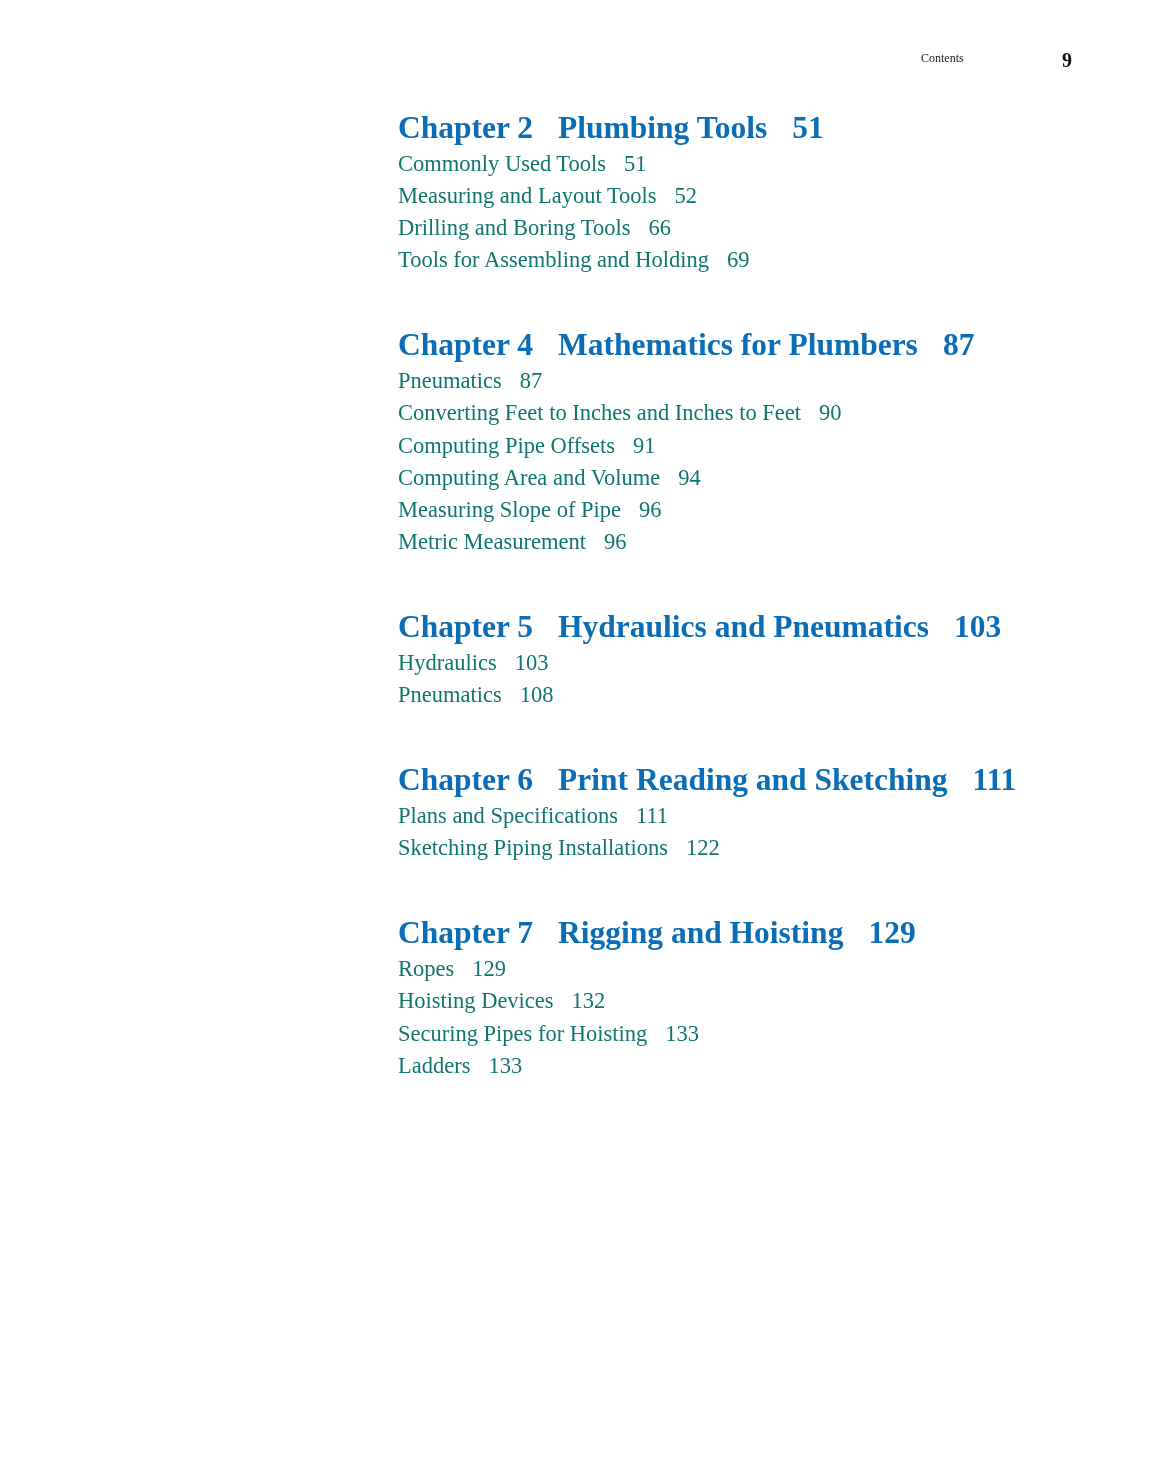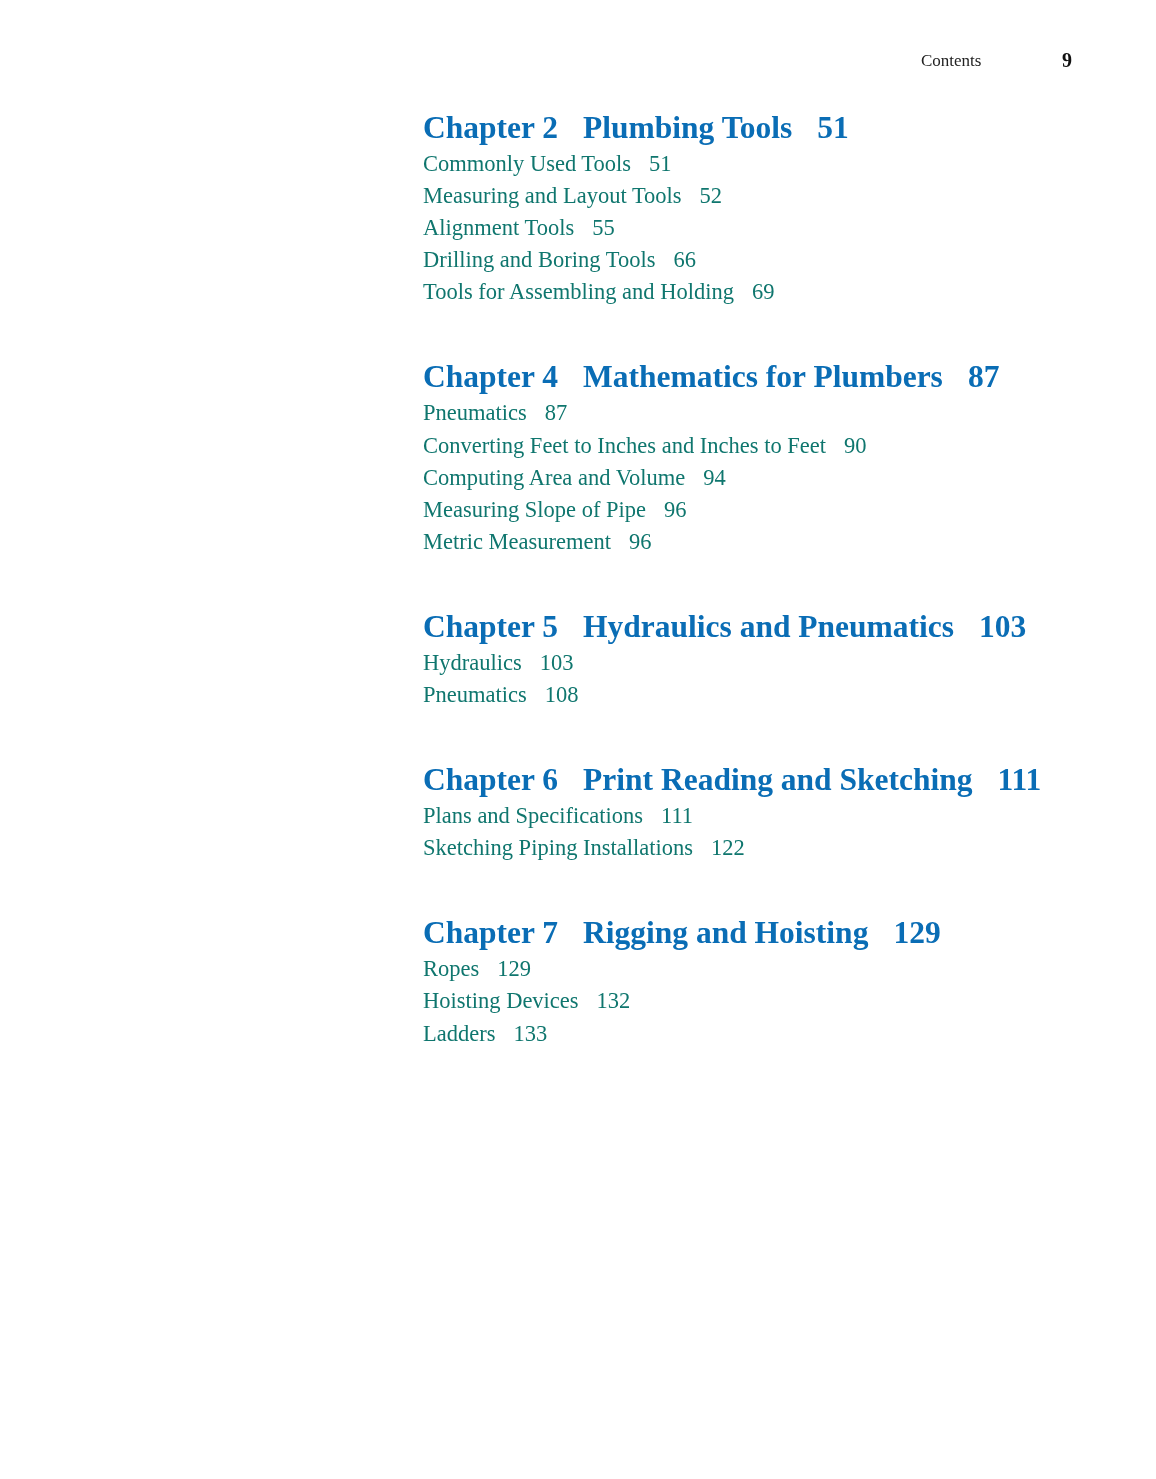--- a/index.html
+++ b/index.html
@@ -20,35 +20,35 @@
       top: 50px;
       left: 0;
       width: 1156px;
       height: 24px;
     }
     .running-head .section {
       position: absolute;
       left: 921px;
       top: 1px;
       font-family: "Liberation Serif", serif;
-      font-size: 17px;
+      font-size: 12px;
       color: #222;
     }
     .running-head .folio {
       position: absolute;
       left: 1062px;
       top: -1px;
       font-family: "Liberation Serif", serif;
       font-weight: bold;
       font-size: 20px;
       color: #111;
     }
     .toc {
       position: absolute;
-      left: 423px;
+      left: 398px;
       top: 108px;
       width: 700px;
     }
     .chapter {
       margin-bottom: 49px;
     }
     .chapter-heading {
       font-family: "Liberation Serif", serif;
       font-weight: bold;
       font-size: 31.5px;
@@ -82,32 +82,32 @@
 </div>
 
 <div class="toc">
 
   <div class="chapter">
     <div class="chapter-heading">
       <span>Chapter 2</span><span class="gap"></span><span>Plumbing Tools</span><span class="gap"></span><span>51</span>
     </div>
     <div class="entry"><span>Commonly Used Tools</span><span class="gap"></span><span>51</span></div>
     <div class="entry"><span>Measuring and Layout Tools</span><span class="gap"></span><span>52</span></div>
-    <div class="entry"><span>Alignment Tools</span><span class="gap"></span><span>55</span></div>
     <div class="entry"><span>Drilling and Boring Tools</span><span class="gap"></span><span>66</span></div>
     <div class="entry"><span>Tools for Assembling and Holding</span><span class="gap"></span><span>69</span></div>
   </div>
 
 
   <div class="chapter">
     <div class="chapter-heading">
       <span>Chapter 4</span><span class="gap"></span><span>Mathematics for Plumbers</span><span class="gap"></span><span>87</span>
     </div>
     <div class="entry"><span>Pneumatics</span><span class="gap"></span><span>87</span></div>
     <div class="entry"><span>Converting Feet to Inches and Inches to Feet</span><span class="gap"></span><span>90</span></div>
+    <div class="entry"><span>Computing Pipe Offsets</span><span class="gap"></span><span>91</span></div>
     <div class="entry"><span>Computing Area and Volume</span><span class="gap"></span><span>94</span></div>
     <div class="entry"><span>Measuring Slope of Pipe</span><span class="gap"></span><span>96</span></div>
     <div class="entry"><span>Metric Measurement</span><span class="gap"></span><span>96</span></div>
   </div>
 
   <div class="chapter">
     <div class="chapter-heading">
       <span>Chapter 5</span><span class="gap"></span><span>Hydraulics and Pneumatics</span><span class="gap"></span><span>103</span>
     </div>
     <div class="entry"><span>Hydraulics</span><span class="gap"></span><span>103</span></div>
@@ -121,16 +121,17 @@
     <div class="entry"><span>Plans and Specifications</span><span class="gap"></span><span>111</span></div>
     <div class="entry"><span>Sketching Piping Installations</span><span class="gap"></span><span>122</span></div>
   </div>
 
   <div class="chapter">
     <div class="chapter-heading">
       <span>Chapter 7</span><span class="gap"></span><span>Rigging and Hoisting</span><span class="gap"></span><span>129</span>
     </div>
     <div class="entry"><span>Ropes</span><span class="gap"></span><span>129</span></div>
     <div class="entry"><span>Hoisting Devices</span><span class="gap"></span><span>132</span></div>
+    <div class="entry"><span>Securing Pipes for Hoisting</span><span class="gap"></span><span>133</span></div>
     <div class="entry"><span>Ladders</span><span class="gap"></span><span>133</span></div>
   </div>
 
 </div>
 
 </body></html>

